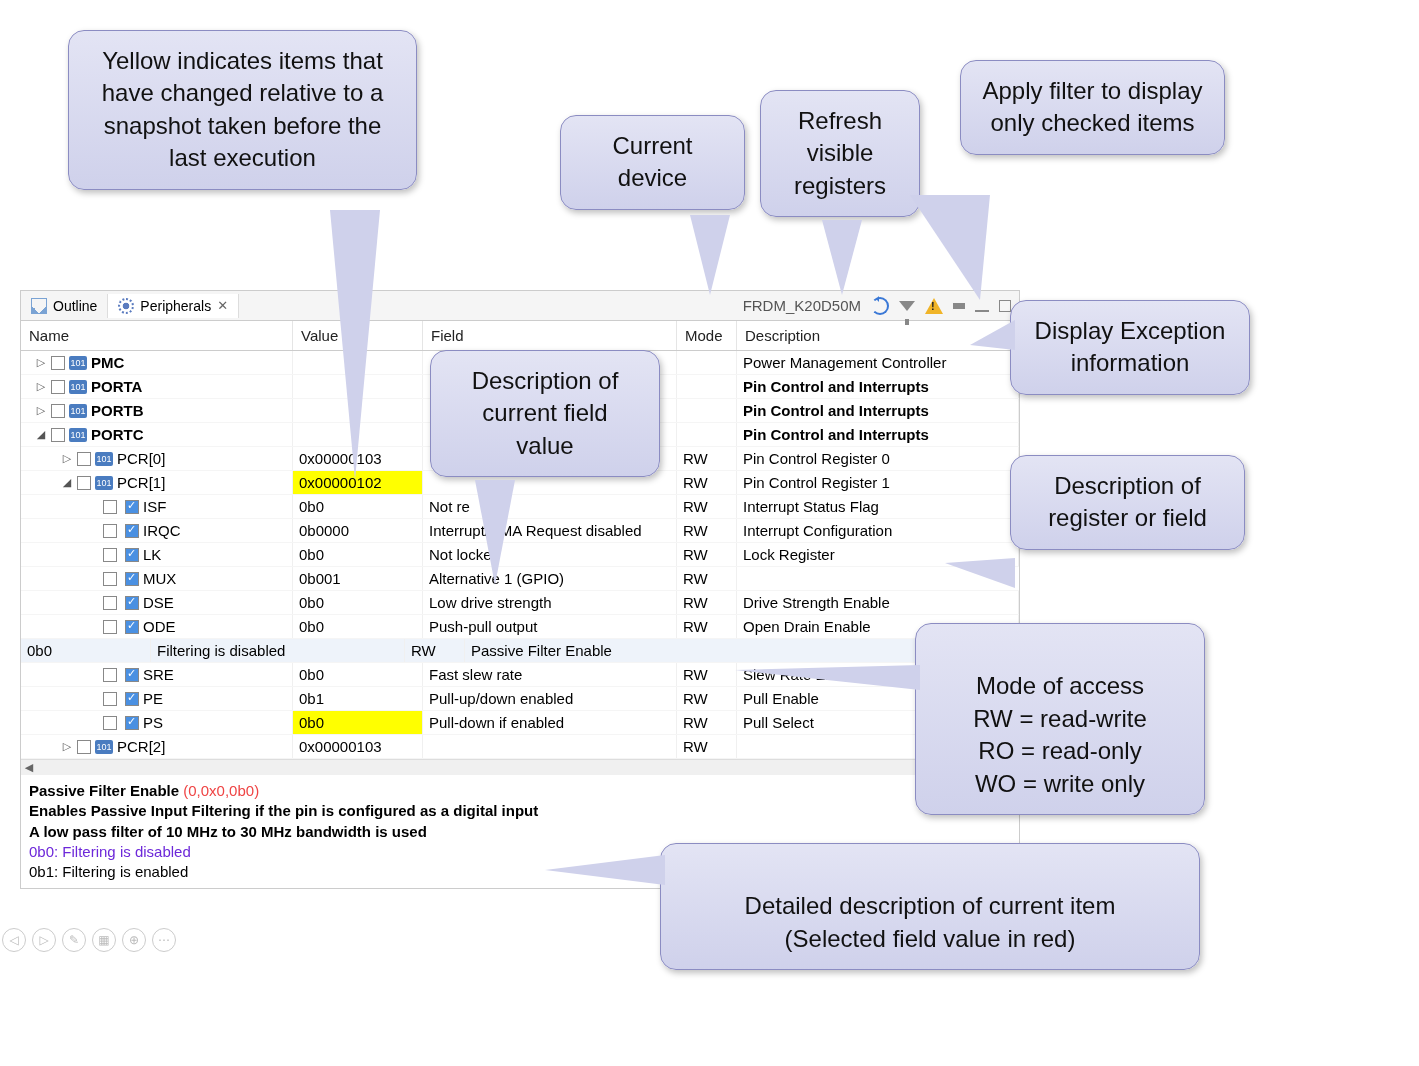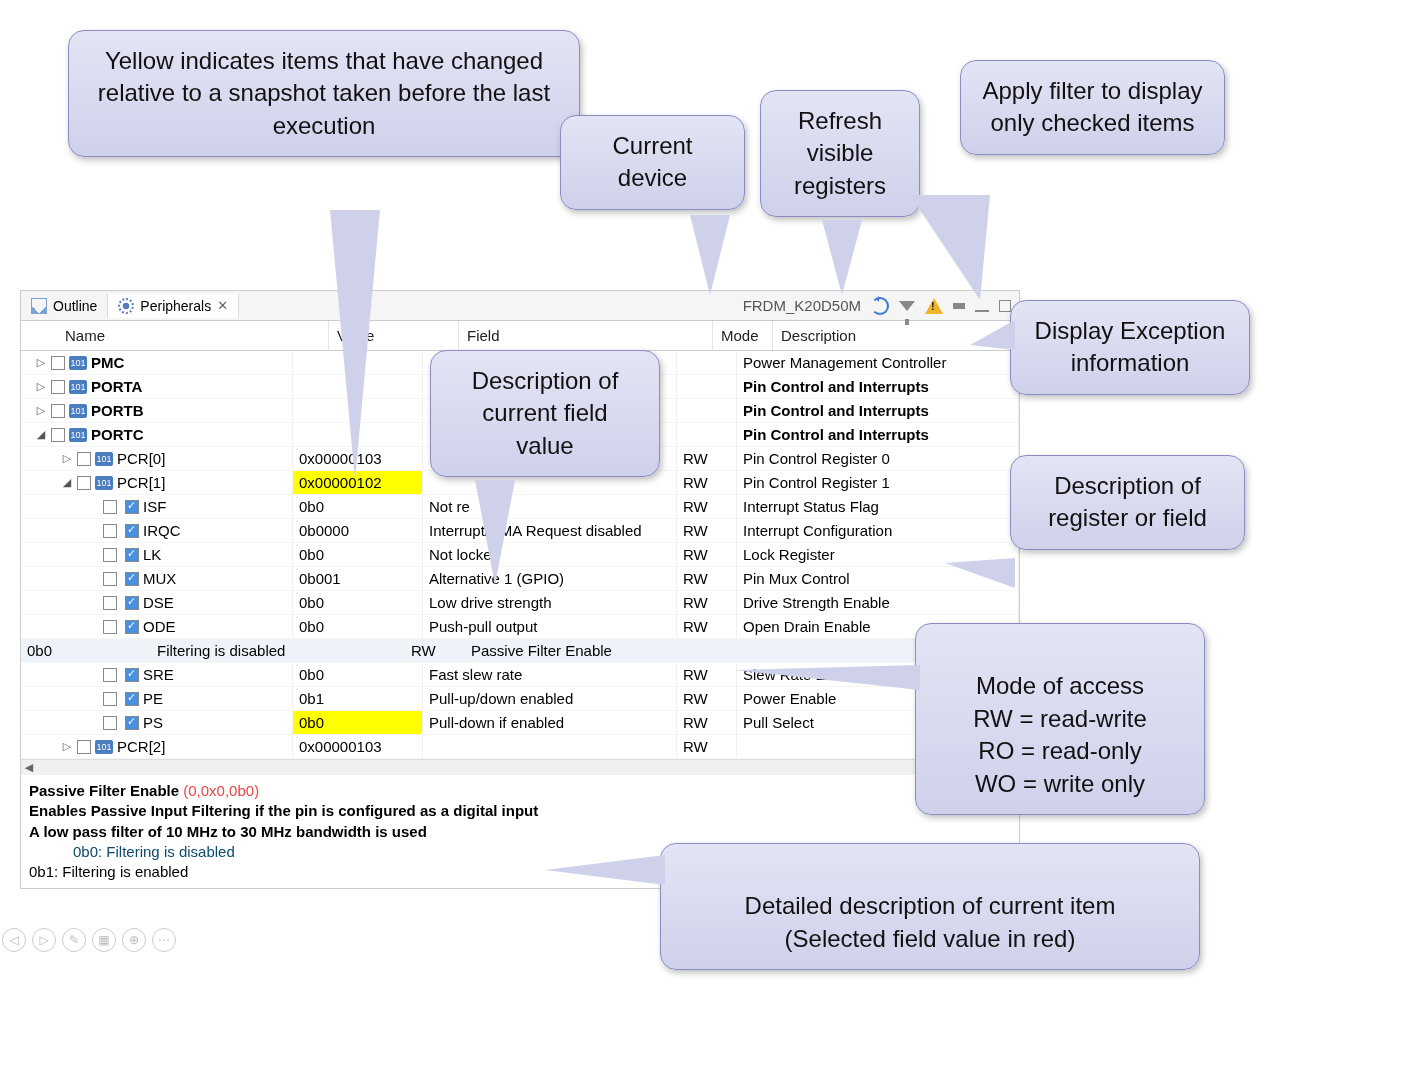--- a/index.html
+++ b/index.html
@@ -21,21 +21,21 @@
 .refresh-icon::after { content: ''; position:absolute; top:-3px; left:0; border:3px solid transparent; border-right-color:#3a78d6; }
 .filter-icon { width:0; height:0; border-left:8px solid transparent; border-right:8px solid transparent; border-top:10px solid #888; position:relative; }
 .filter-icon::after { content:''; position:absolute; left:-2px; top:8px; width:4px; height:6px; background:#888; }
 .warn-icon { width:0; height:0; border-left:9px solid transparent; border-right:9px solid transparent; border-bottom:16px solid #f0b428; position:relative; }
 .warn-icon::after { content:'!'; position:absolute; left:-3px; top:2px; font-size:11px; font-weight:bold; color:#222; }
 .min-icon { width:14px; height:2px; background:#888; margin-top:10px; }
 .max-icon { width:12px; height:12px; border:1px solid #888; }
 
 .header-row { display: flex; border-bottom: 1px solid #ccc; background: #fff; }
 .header-row > div { padding: 6px 8px; font-size: 15px; color: #222; border-right: 1px solid #e5e5e5; }
-.col-name { width: 272px; margin-left: 36px; }
+.col-name { width: 272px; }
 .col-value { width: 130px; }
 .col-field { width: 254px; }
 .col-mode { width: 60px; }
 .col-desc { flex: 1; }
 
 .tree { font-size: 15px; }
 .row { display: flex; align-items: center; height: 24px; border-bottom: 1px solid #f5f5f5; }
 .row.selected { background: #eef3fa; }
 .row > .cell { border-right: 1px solid #f0f0f0; padding: 0 6px; height: 100%; display: flex; align-items: center; }
 .row > .cell-name { width: 272px; }
@@ -52,21 +52,21 @@
 .checkbox.checked::after { content: '✓'; color: #fff; font-size: 11px; position: absolute; top: -2px; left: 1px; }
 .reg-icon { width: 18px; height: 14px; background: #4a7cc0; color: #fff; font-size: 9px; display: inline-flex; align-items: center; justify-content: center; border-radius: 2px; margin-right: 4px; }
 .hl-yellow { background: #ffff00; }
 
 .hscroll { height: 16px; background: #f0f0f0; border-top: 1px solid #ddd; display:flex; align-items:center; }
 .hscroll-arrow { width:16px; text-align:center; color:#666; font-size:11px; }
 
 .detail-pane { padding: 6px 8px; font-size: 15px; line-height: 1.35; }
 .detail-title { font-weight: bold; }
 .detail-coords { color: #ef4444; }
-.detail-red { color: #0c4a6e; margin-left: 44px; }
+.detail-red { color: #6d28d9; }
 
 .callout { position: absolute; background: linear-gradient(#e3e4f4, #cfd1eb); border: 1px solid #8b8cc2; border-radius: 16px; padding: 14px 20px; font-size: 24px; text-align: center; color: #111; line-height: 1.35; box-shadow: 2px 3px 6px rgba(0,0,0,0.25); }
 .callout-tail { position: absolute; width: 0; height: 0; }
 
 
 .tail-down { border-left: 20px solid transparent; border-right: 20px solid transparent; border-top: 40px solid #cfd1eb; }
 .tail-down-long { border-left: 25px solid transparent; border-right: 25px solid transparent; border-top: 80px solid #cfd1eb; }
 .tail-left { border-top: 15px solid transparent; border-bottom: 15px solid transparent; border-right: 40px solid #cfd1eb; }
 
 .bottom-icons { position: absolute; left: 2px; top: 928px; display: flex; gap: 6px; }
@@ -227,21 +227,20 @@
         <div class="cell cell-name">
           <span class="indent" style="width: 60px;"></span>
           <span class="expander"></span>
           <span class="checkbox"></span>
           <span class="checkbox checked"></span>
           <span>MUX</span>
         </div>
         <div class="cell cell-value">0b001</div>
         <div class="cell cell-field">Alternative 1 (GPIO)</div>
         <div class="cell cell-mode">RW</div>
-        <div class="cell cell-desc">Pin Mux Control</div>
       </div>
       <div class="row">
         <div class="cell cell-name">
           <span class="indent" style="width: 60px;"></span>
           <span class="expander"></span>
           <span class="checkbox"></span>
           <span class="checkbox checked"></span>
           <span>DSE</span>
         </div>
         <div class="cell cell-value">0b0</div>
@@ -285,21 +284,21 @@
         <div class="cell cell-name">
           <span class="indent" style="width: 60px;"></span>
           <span class="expander"></span>
           <span class="checkbox"></span>
           <span class="checkbox checked"></span>
           <span>PE</span>
         </div>
         <div class="cell cell-value">0b1</div>
         <div class="cell cell-field">Pull-up/down enabled</div>
         <div class="cell cell-mode">RW</div>
-        <div class="cell cell-desc">Power Enable</div>
+        <div class="cell cell-desc">Pull Enable</div>
       </div>
       <div class="row">
         <div class="cell cell-name">
           <span class="indent" style="width: 60px;"></span>
           <span class="expander"></span>
           <span class="checkbox"></span>
           <span class="checkbox checked"></span>
           <span>PS</span>
         </div>
         <div class="cell cell-value hl-yellow">0b0</div>
@@ -330,21 +329,21 @@
       <span class="detail-title">Passive Filter Enable</span>
       <span class="detail-coords">(0,0x0,0b0)</span>
     </div>
     <div class="detail-title">Enables Passive Input Filtering if the pin is configured as a digital input</div>
     <div class="detail-title">A low pass filter of 10 MHz to 30 MHz bandwidth is used</div>
     <div class="detail-red">0b0: Filtering is disabled</div>
     <div>0b1: Filtering is enabled</div>
   </div>
 </div>
 
-<div class="callout" style="left:68px; top:30px; width:512px;text-align:center;">
+<div class="callout" style="left:68px; top:30px; width:349px;text-align:center;">
   <span>Yellow indicates items that have changed relative to a snapshot taken before the last execution</span>
 </div>
 <div class="callout-tail tail-down-long" style="left:330px; top:210px; border-top-width:270px;"></div>
 
 <div class="callout" style="left:560px; top:115px; width:185px;">
   <span>Current device</span>
 </div>
 <div class="callout-tail tail-down" style="left:690px; top:215px; border-top-width:80px;"></div>
 
 <div class="callout" style="left:760px; top:90px; width:160px;">

